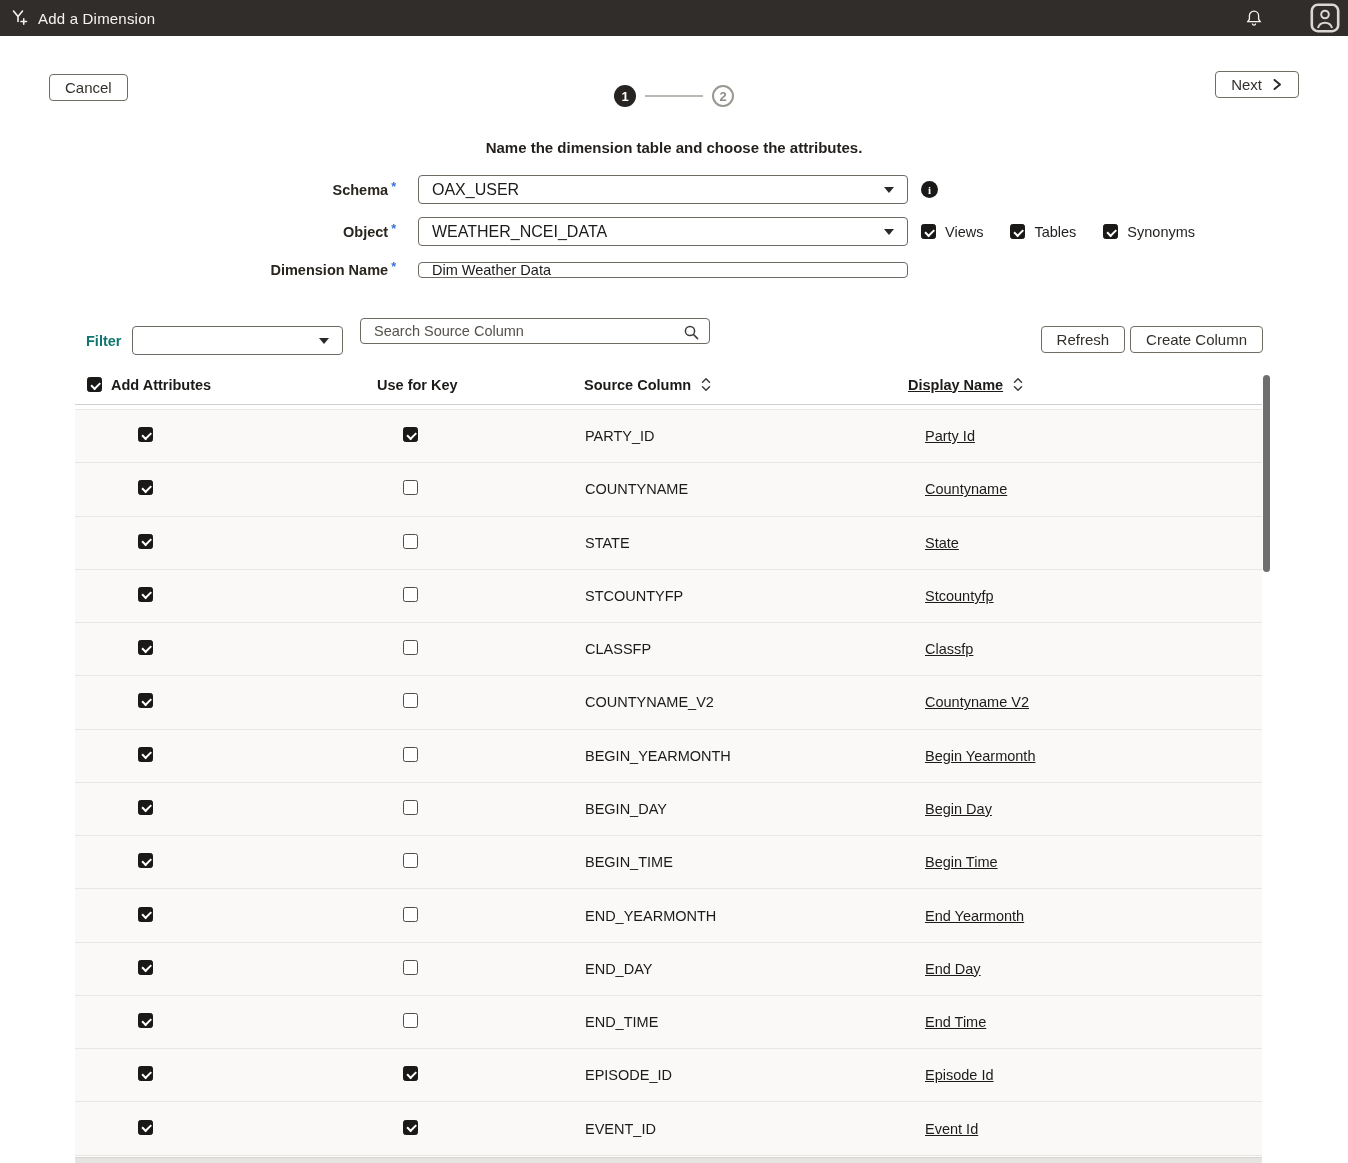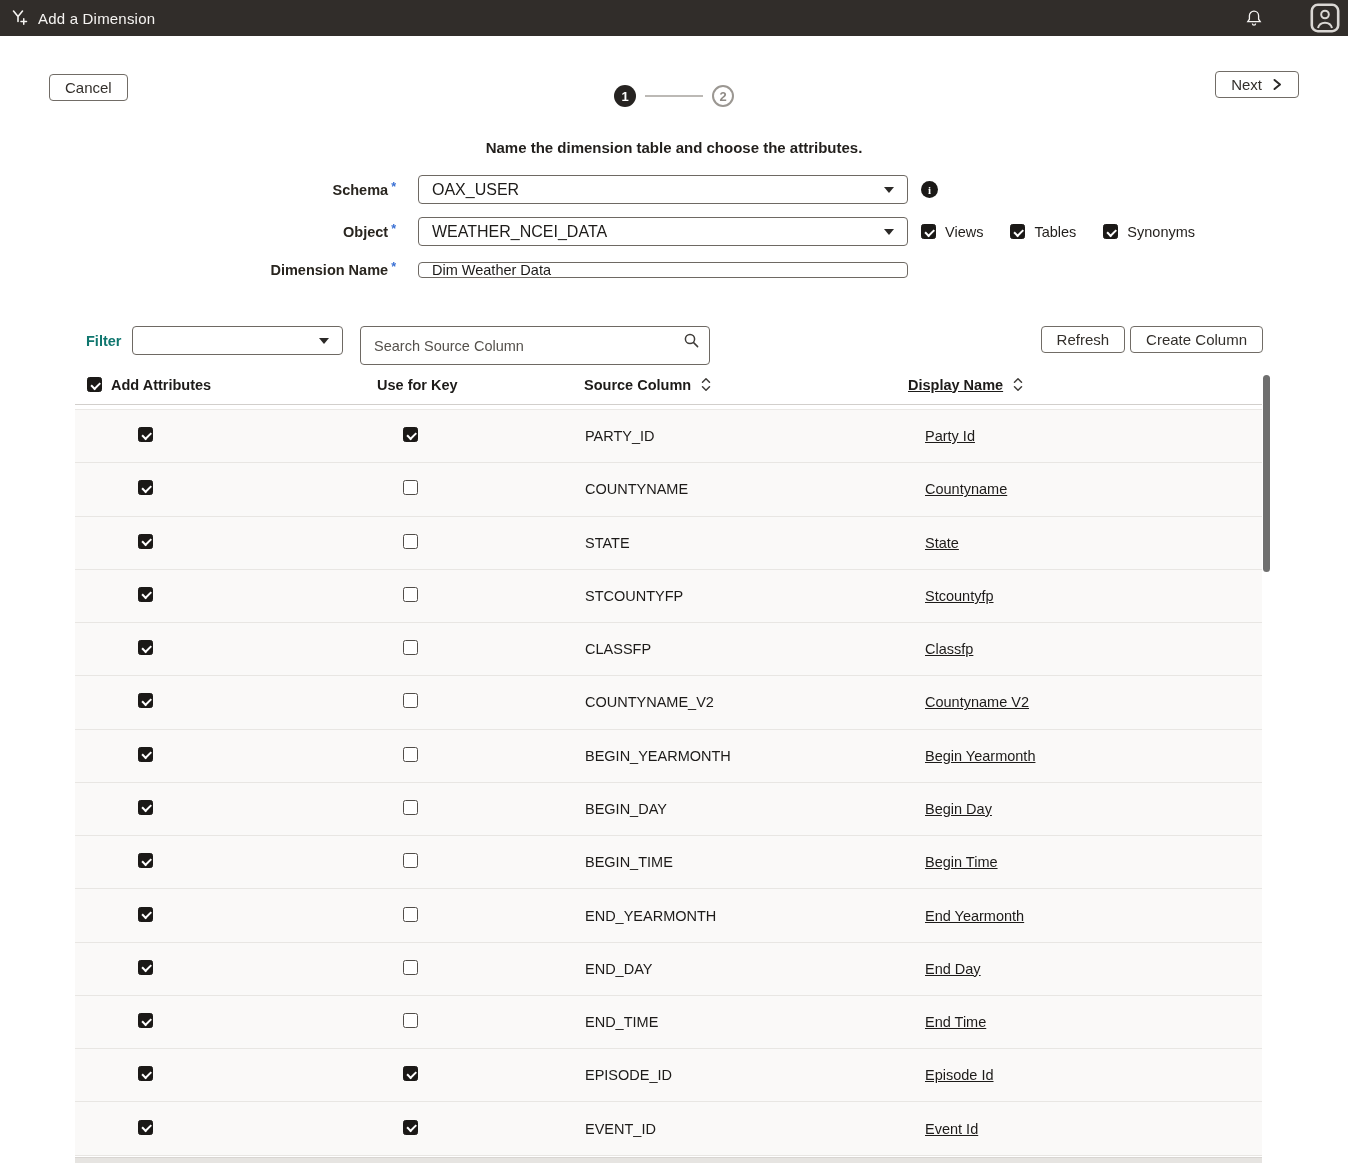--- a/index.html
+++ b/index.html
@@ -97,21 +97,21 @@
   }
 
   
   .toolbar-filter-label { position:absolute; left:86px; top:333px; font-weight:700; font-size:14.5px; color:#0f766e; }
   .filter-dropdown {
     position:absolute; left:132px; top:326px; width:211px; height:29px;
     border:1px solid #6e6963; border-radius:4px; background:#fff;
     display:flex; align-items:center; justify-content:space-between; padding:0 13px;
     font-size:14.5px; cursor:pointer;
   }
-  .search-wrap { position:absolute; left:360px; top:326px; width:350px; height:39px; }
+  .search-wrap { position:absolute; left:360px; top:318px; width:350px; height:26px; }
   .search-input {
     width:100%; height:100%; border:1px solid #6e6963; border-radius:4px;
     padding:0 34px 0 13px; font-size:14.5px; font-family:inherit; color:#1d1b19; background:#fff;
   }
   .search-input::placeholder { color:#55514c; opacity:1; }
   .search-icon { position:absolute; right:10px; top:6px; }
   .toolbar-buttons { position:absolute; right:85px; top:326px; display:flex; gap:5px; }
 
   
   .table { position:absolute; left:75px; top:365px; width:1187px; }

